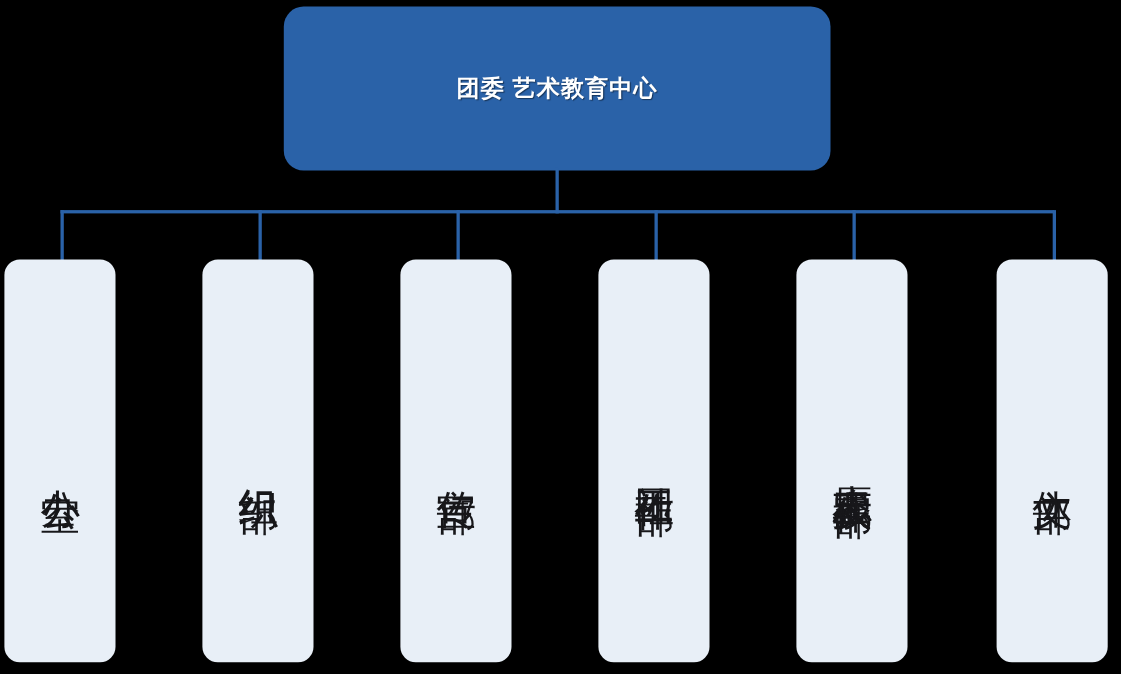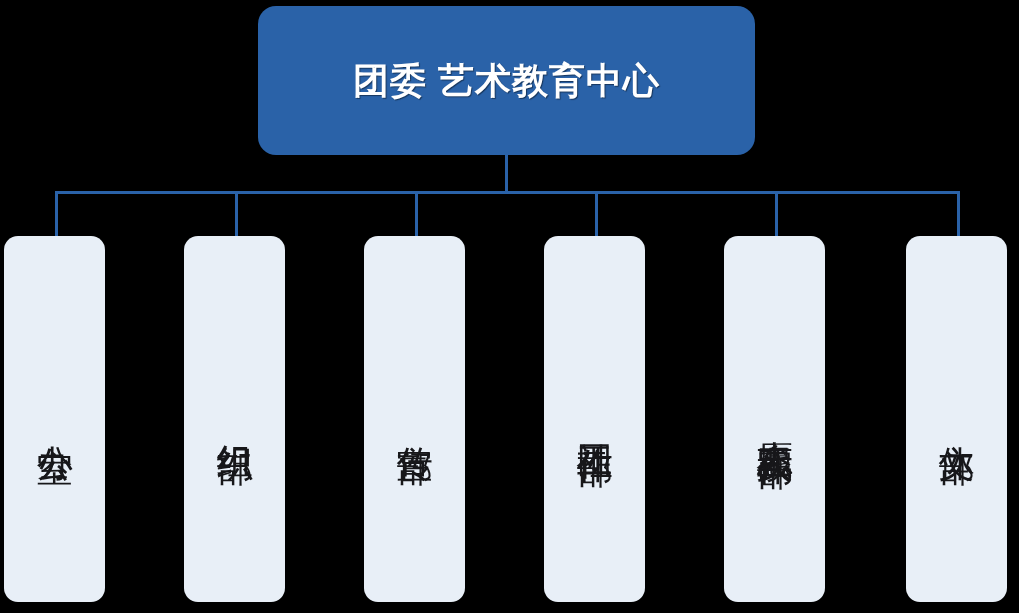--- a/index.html
+++ b/index.html
@@ -27,21 +27,21 @@
     height: 149px;
     background: #2a62a8;
     border-radius: 18px;
     display: flex;
     align-items: center;
     justify-content: center;
     box-sizing: border-box;
   }
   .root-title {
     color: #ffffff;
-    font-size: 36px;
+    font-size: 21px;
     font-weight: bold;
     letter-spacing: 1px;
     line-height: 1.1;
     text-align: center;
     text-shadow: 1px 1px 1px rgba(0,0,0,0.45);
     white-space: pre;
   }
 
   
   .conn {

